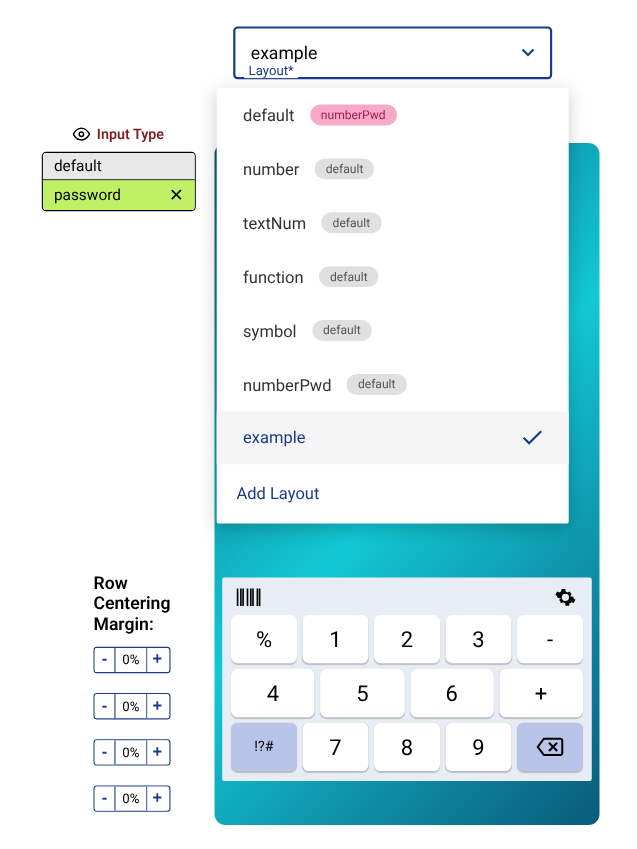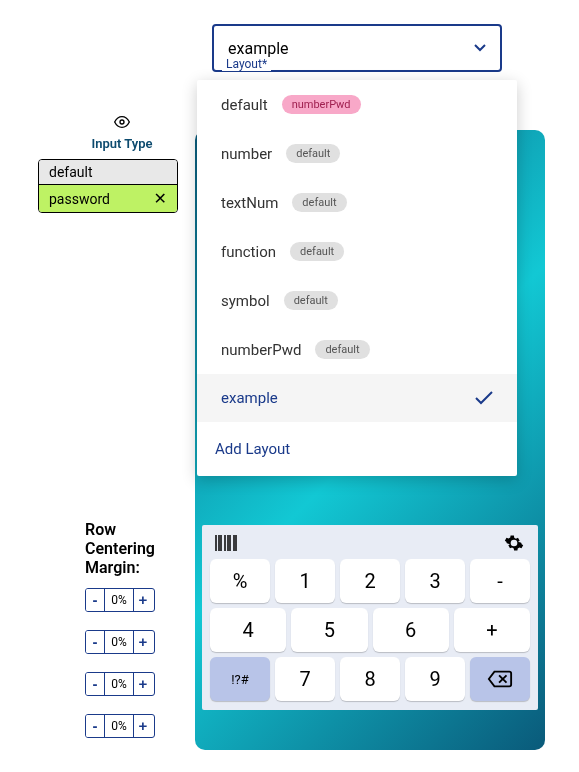--- a/index.html
+++ b/index.html
@@ -25,24 +25,23 @@
       left: 38px;
       top: 114px;
       width: 140px;
     }
     .input-type-header {
       display: flex;
       align-items: center;
       gap: 6px;
       font-size: 13px;
       font-weight: 600;
-      color: #0c4a6e;
+      color: #7f1d1d;
       margin-bottom: 8px;
       padding-left: 28px;
-      flex-direction: column;
     }
     .eye-icon {
       width: 16px;
       height: 16px;
     }
     .input-type-list {
       border: 1px solid #000;
       border-radius: 4px;
       overflow: hidden;
     }

